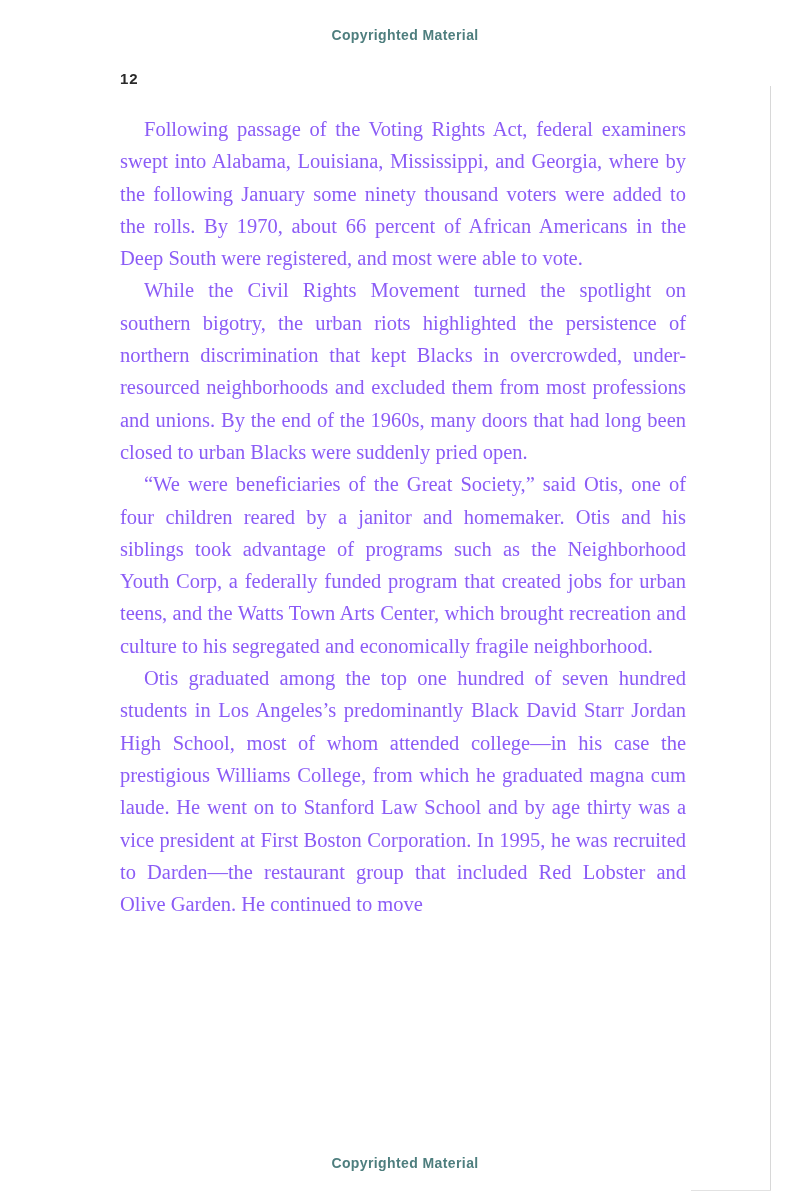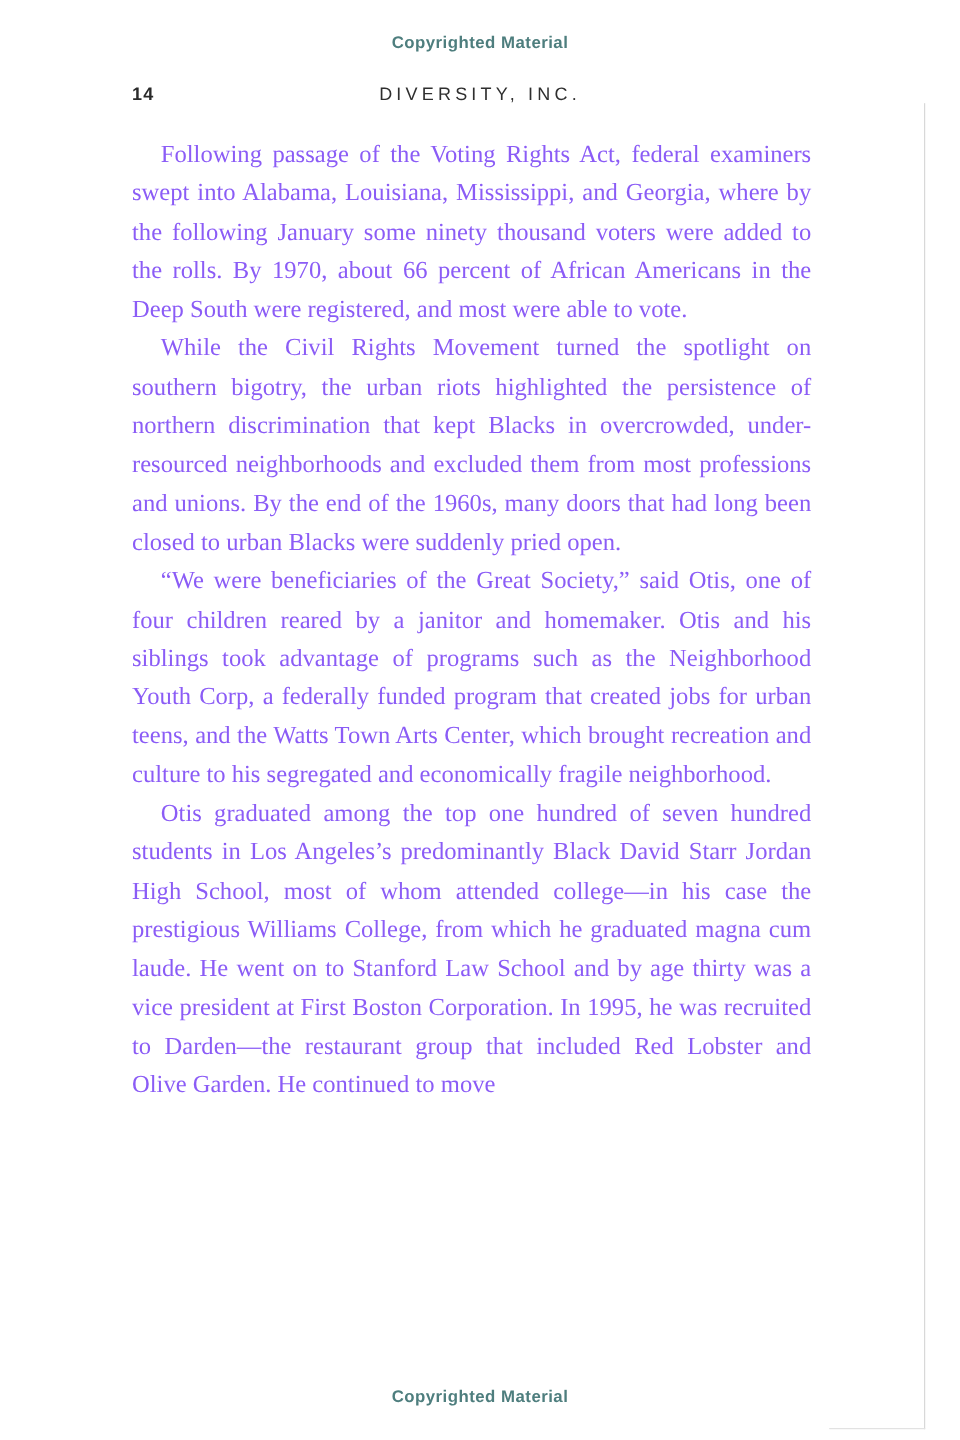--- a/index.html
+++ b/index.html
@@ -9,20 +9,21 @@
     height: 1200px;
     background: #ffffff;
     position: relative;
     overflow: hidden;
     font-family: "Liberation Serif", serif;
   }
   .page {
     position: absolute;
     inset: 0;
     background: #ffffff;
+    margin-left: 10px;
   }
   .copyright-notice {
     position: absolute;
     left: 0;
     right: 0;
     text-align: center;
     font-family: "Liberation Sans", sans-serif;
     font-weight: bold;
     font-size: 14px;
     letter-spacing: 0.4px;
@@ -96,22 +97,21 @@
   }
 </style>
 </head>
 <body>
 
 <div class="page">
 
   <div class="copyright-notice copyright-top">Copyrighted Material</div>
 
   <div class="running-head">
-    <span class="page-number">14</span>
-    <span class="book-title">DIVERSITY, INC.</span>
+    <span class="page-number">12</span>
   </div>
 
   <div class="text-block">
     <p>Following passage of the Voting Rights Act, federal examiners swept into Alabama, Louisiana, Mississippi, and Georgia, where by the following January some ninety thousand voters were added to the rolls. By 1970, about 66 percent of African Americans in the Deep South were registered, and most were able to vote.</p>
     <p>While the Civil Rights Movement turned the spotlight on southern bigotry, the urban riots highlighted the persistence of northern discrimination that kept Blacks in overcrowded, under-resourced neighborhoods and excluded them from most professions and unions. By the end of the 1960s, many doors that had long been closed to urban Blacks were suddenly pried open.</p>
     <p>“We were beneficiaries of the Great Society,” said Otis, one of four children reared by a janitor and homemaker. Otis and his siblings took advantage of programs such as the Neighborhood Youth Corp, a federally funded program that created jobs for urban teens, and the Watts Town Arts Center, which brought recreation and culture to his segregated and economically fragile neighborhood.</p>
     <p>Otis graduated among the top one hundred of seven hundred students in Los Angeles’s predominantly Black David Starr Jordan High School, most of whom attended college—in his case the prestigious Williams College, from which he graduated magna cum laude. He went on to Stanford Law School and by age thirty was a vice president at First Boston Corporation. In 1995, he was recruited to Darden—the restaurant group that included Red Lobster and Olive Garden. He continued to move</p>
   </div>
 
   <div class="copyright-notice copyright-bottom">Copyrighted Material</div>

